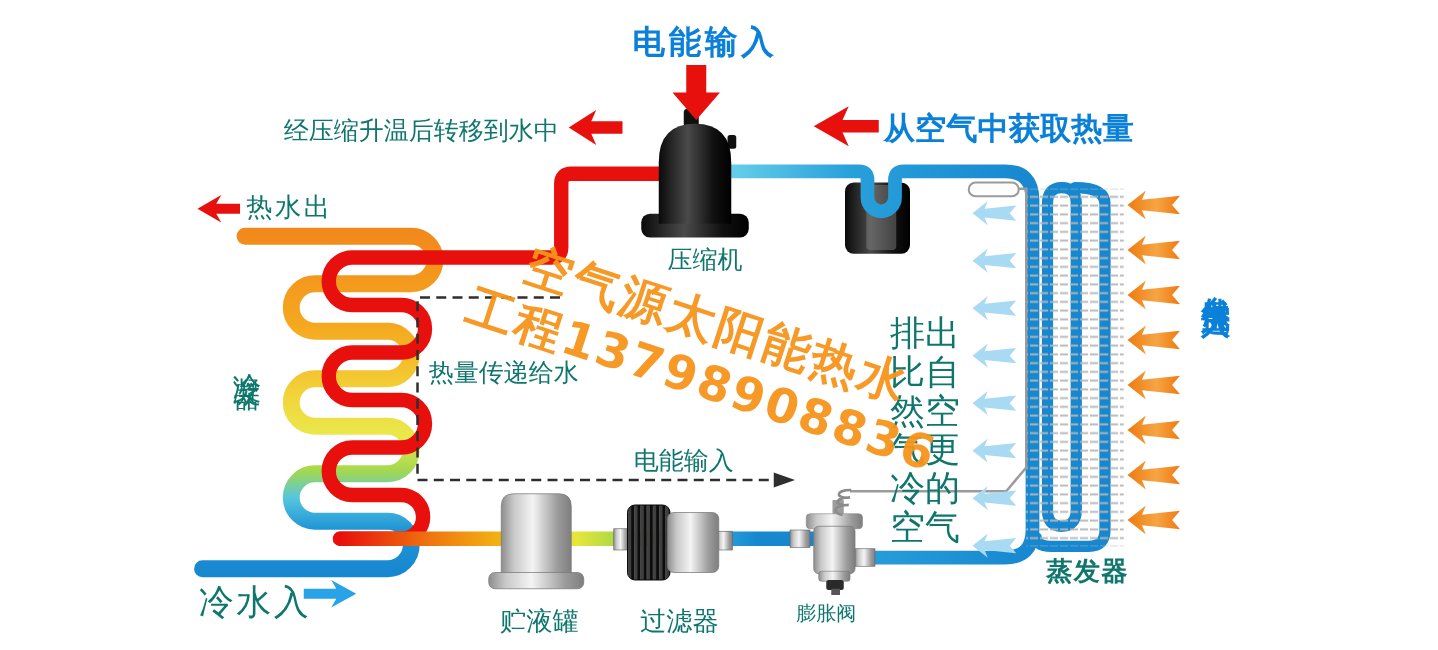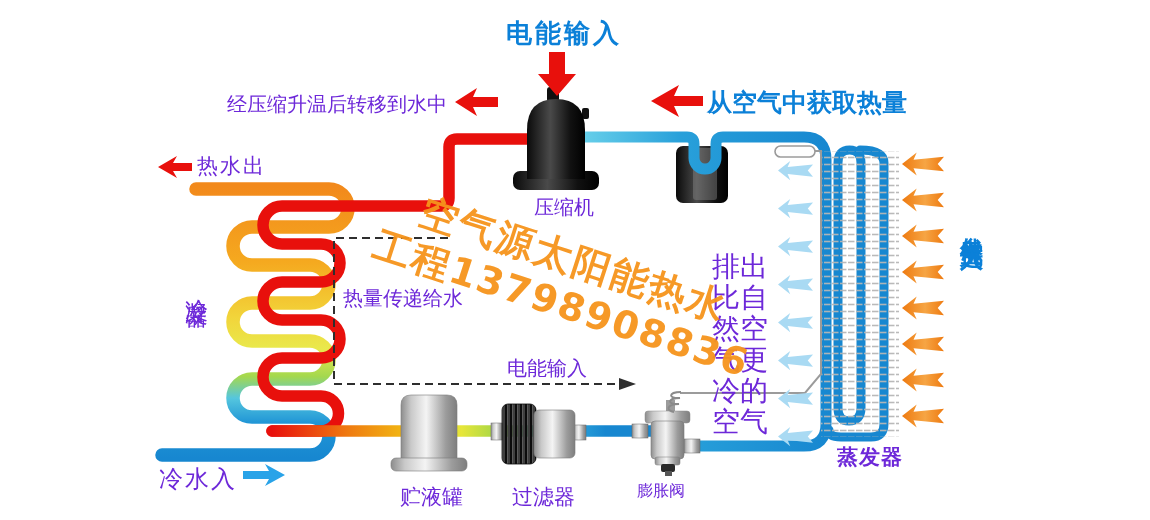--- a/index.html
+++ b/index.html
@@ -1,19 +1,19 @@
 <!DOCTYPE html>
 <html><head>
 <meta charset="utf-8">
 <style>
   html,body{margin:0;padding:0;background:#fff;}
   .stage{position:relative;width:1062px;height:520px;background:#fff;overflow:hidden;
          font-family:"DejaVu Sans",sans-serif;}
   .stage svg{position:absolute;left:0;top:0;}
-  .lbl{position:absolute;color:#6d28d9;white-space:nowrap;z-index:20;}
+  .lbl{position:absolute;color:#0f766e;white-space:nowrap;z-index:20;}
   .blue{color:#0b80d8;font-weight:bold;}
   .vert{writing-mode:vertical-rl;text-orientation:upright;}
   .wrapblock{white-space:normal;}
   .watermark{position:absolute;left:396px;top:178px;z-index:30;color:#f6941c;
              font-weight:bold;transform:rotate(18deg);transform-origin:left top;
              opacity:.95;line-height:46px;font-size:38px;letter-spacing:2px;}
   .watermark .wl1{margin-left:34px;}
   .watermark div{white-space:nowrap;}
 </style>
 </head>
@@ -199,21 +199,21 @@
 
 
 <div class="lbl wrapblock" style="left:712px;top:251px;width:70px;font-size:28px;line-height:31px;">排出比自然空气更冷的空气</div>
 
 <div class="lbl blue vert" style="left:957px;top:218px;font-size:23px;letter-spacing:2px;">自然空气进入</div>
 
 <div class="lbl" style="left:343px;top:285px;font-size:20px;">热量传递给水</div>
 
 <div class="lbl" style="left:507px;top:355px;font-size:20px;">电能输入</div>
 
-<div class="lbl" style="left:159px;top:463px;font-size:24px;letter-spacing:2px;">冷水入</div>
+<div class="lbl" style="left:159px;top:463px;font-size:28px;letter-spacing:2px;">冷水入</div>
 
 <div class="lbl" style="left:400px;top:483px;font-size:21px;">贮液罐</div>
 
 <div class="lbl" style="left:512px;top:483px;font-size:21px;">过滤器</div>
 
 <div class="lbl" style="left:637px;top:481px;font-size:16px;">膨胀阀</div>
 
 <div class="lbl" style="left:837px;top:443px;font-size:21px;letter-spacing:1px;font-weight:bold;">蒸发器</div>
 
 <div class="watermark">

